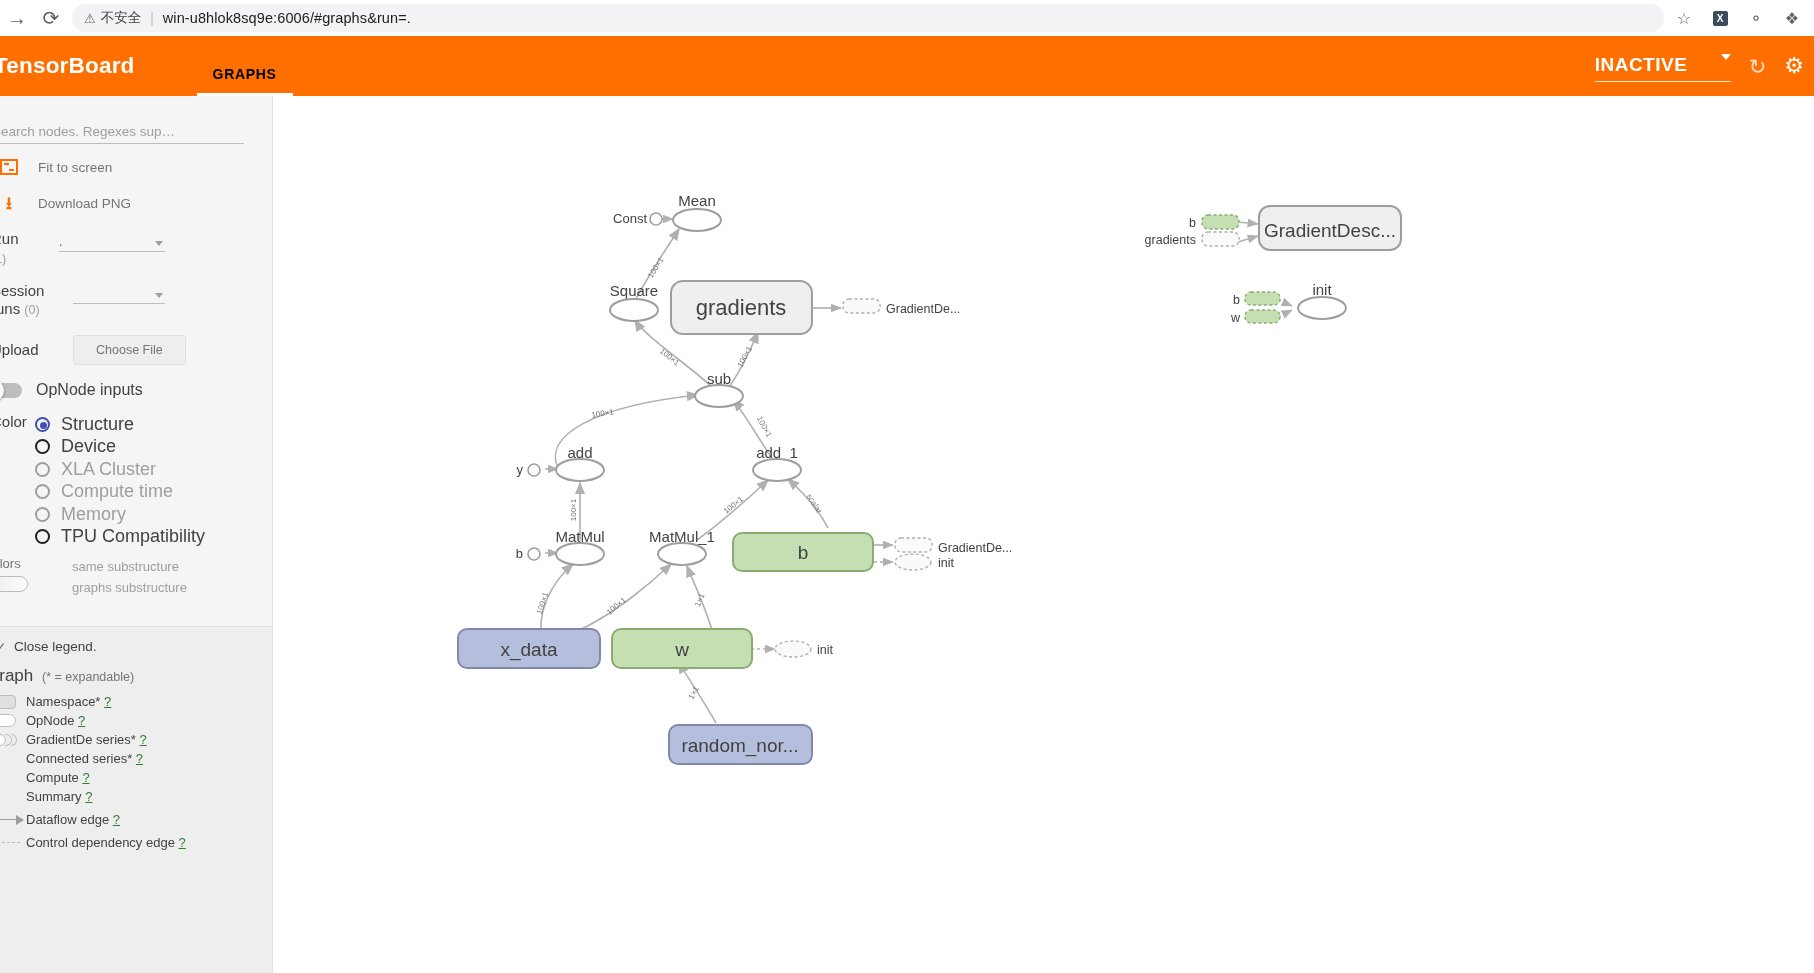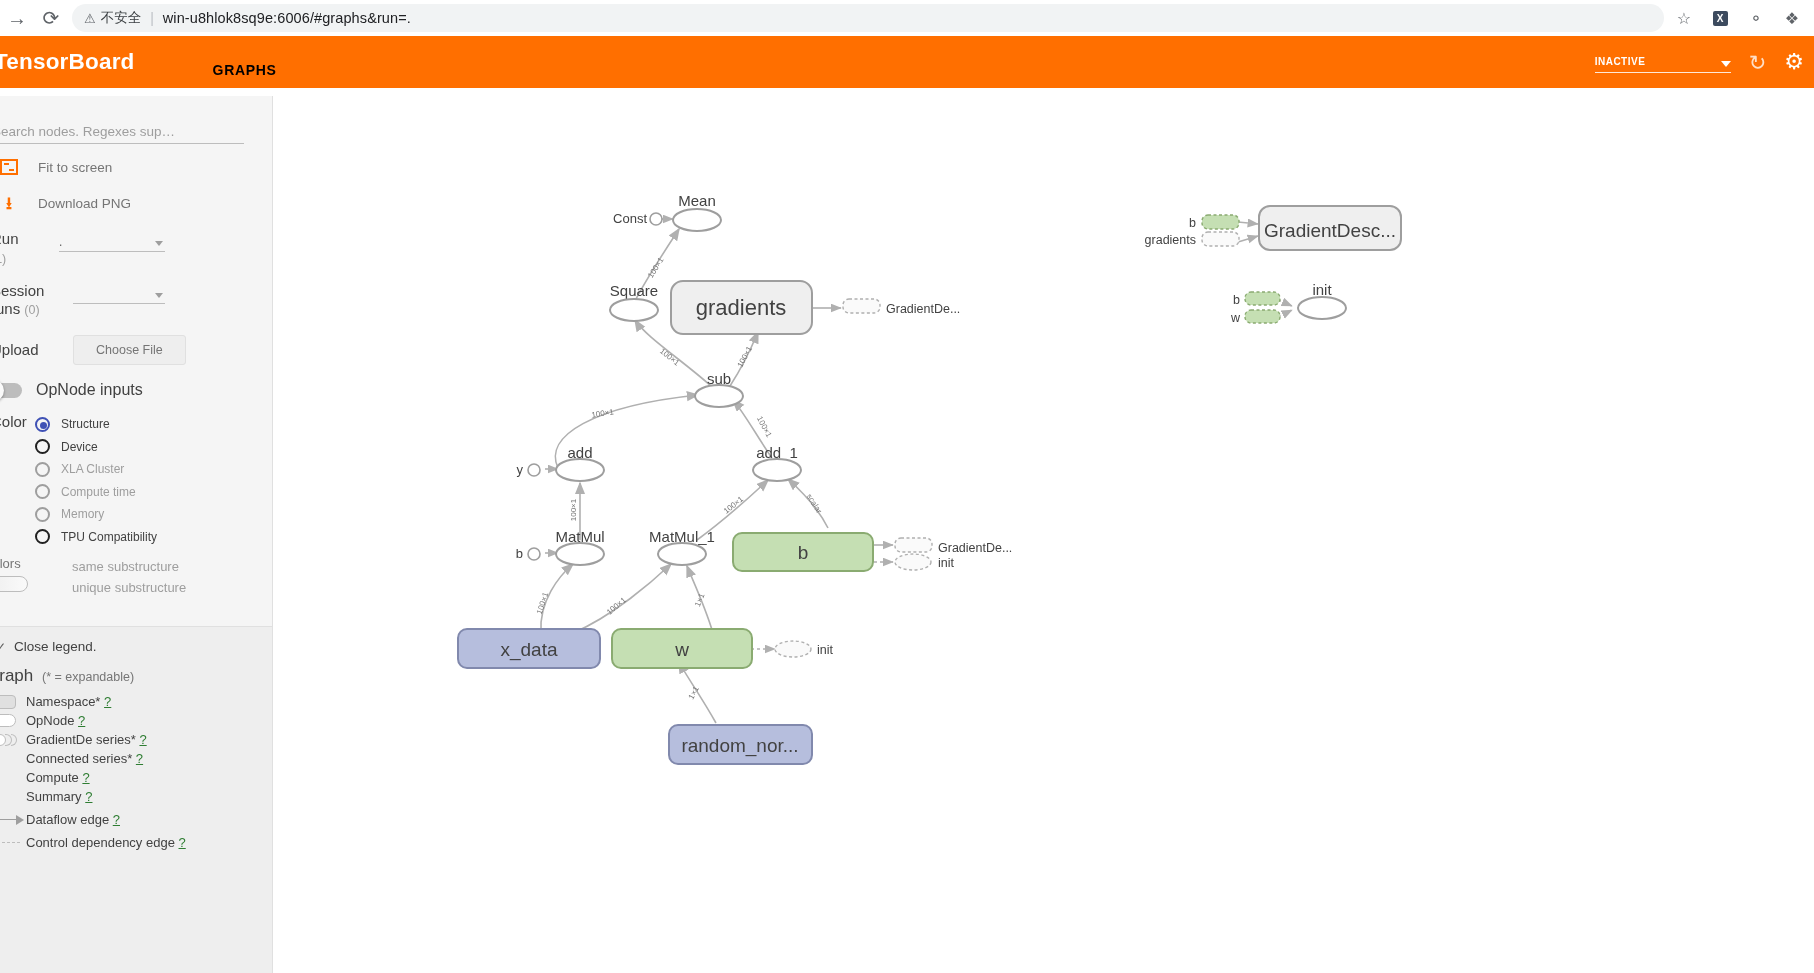--- a/index.html
+++ b/index.html
@@ -30,44 +30,44 @@
   .url-text { color: #202124; font-size: 14.5px; white-space: nowrap; letter-spacing: .1px;}
   #browser-actions { display: flex; align-items: center; gap: 16px; padding-right: 12px; }
   .act { width: 20px; height: 20px; display: flex; align-items: center; justify-content: center;
          color: #5f6368; font-size: 16px; }
   .ext-sq { width: 15px; height: 15px; background: #3c4a5e; border-radius: 2px;
             color: #fff; font-size: 10px; font-weight: bold; display: flex;
             align-items: center; justify-content: center; }
 
   
   #tb-header {
-    position: absolute; left: 0; top: 36px; width: 1814px; height: 52px;
+    position: absolute; left: 0; top: 36px; width: 1814px; height: 60px;
     background: #ff6f00; display: flex; align-items: center;
   }
   #tb-brand {
     color: #fff; font-size: 22.5px; font-weight: bold;
     margin-left: -18px; padding-left: 12px; letter-spacing: .2px;
   }
   #tb-tabs { margin-left: 62px; height: 60px; display: flex; align-items: flex-end; }
   .tb-tab {
     color: #000000; font-size: 14px; font-weight: bold; letter-spacing: .7px;
     padding: 0 16px 14px 16px; position: relative;
   }
   .tb-tab.active::after {
     content: ""; position: absolute; left: 0; right: 0; bottom: 0;
     height: 3px; background: #fff;
   }
   #tb-header-right {
     margin-left: auto; display: flex; align-items: center; gap: 18px;
     padding-right: 10px;
   }
   #inactive-select {
-    position: relative; display: flex; align-items: flex-end;
+    position: relative; display: flex; align-items: flex-start;
     width: 136px; border-bottom: 1px solid rgba(255,255,255,.85);
-    padding-bottom: 5px; color: #fff; font-size: 10px;
+    padding-bottom: 5px; color: #fff; font-size: 19px;
     font-weight: bold; letter-spacing: .5px; margin-top: 4px;
   }
   #inactive-select .caret {
     margin-left: auto; width: 0; height: 0;
     border-left: 5px solid transparent; border-right: 5px solid transparent;
     border-top: 6px solid #fff;
   }
   .hdr-ico { color: rgba(255,255,255,.78); font-size: 21px; line-height: 1; }
   .hdr-ico.bright { color: #fff; font-size: 22px; }
 
@@ -140,21 +140,21 @@
   .radio {
     width: 15px; height: 15px; border-radius: 50%; border: 2px solid #9e9e9e;
     position: relative; flex: 0 0 auto; margin-right: 11px;
   }
   .radio.sel { border-color: #3f51b5; }
   .radio.sel::after {
     content: ""; position: absolute; left: 3px; top: 3px;
     width: 7px; height: 7px; border-radius: 50%; background: #3f51b5;
   }
   .radio.strong { border-color: #212121; }
-  .radio-row .rl { font-size: 12px; color: #9e9e9e; }
+  .radio-row .rl { font-size: 18px; color: #9e9e9e; }
   .radio-row .rl.dark { color: #424242; }
 
   .sub-legend-row { display: flex; align-items: center; height: 21px; }
   .sub-legend-row .sl { font-size: 13px; color: #9e9e9e; margin-left: 14px; }
   #colors-label { font-size: 13px; color: #757575; margin-left: -14px; width: 44px; }
   .gradchip {
     width: 42px; height: 16px; border-radius: 8px; border: 1px solid #bdbdbd;
     background: linear-gradient(90deg, #eeeeee, #fafafa); margin-left: -14px;
   }
 
@@ -323,21 +323,21 @@
     <div style="width:58px">
       <div id="colors-label">colors</div>
       <div style="height:5px"></div>
       <div class="gradchip"></div>
     </div>
     <div>
       <div class="sub-legend-row">
         <span class="sl">same substructure</span>
       </div>
       <div class="sub-legend-row">
-        <span class="sl">unique substructure</span>
+        <span class="sl">graphs substructure</span>
       </div>
     </div>
   </div>
 
   <div id="legend-panel">
     <div id="close-legend">
       <span class="chk">✓</span>
       <span class="cl">Close legend.</span>
     </div>
     <div id="graph-legend-title">

